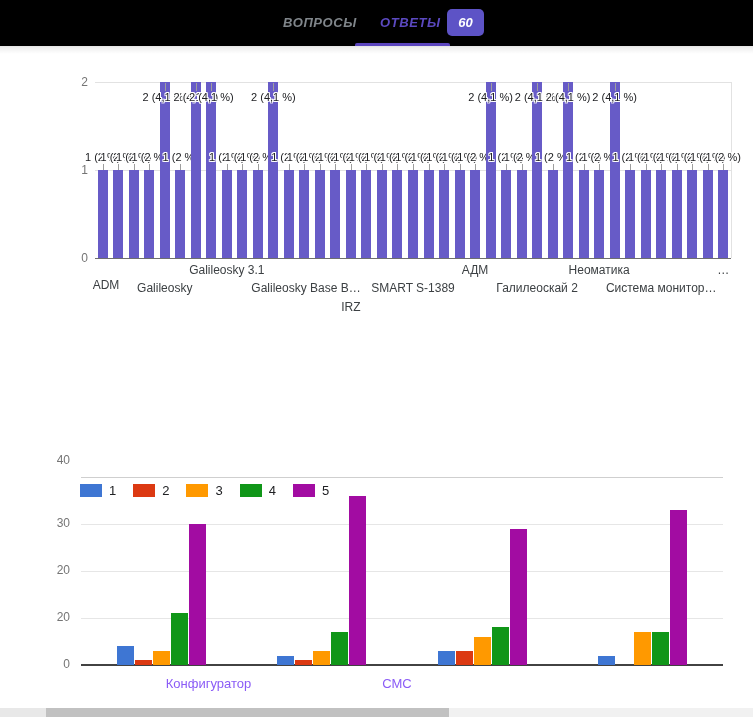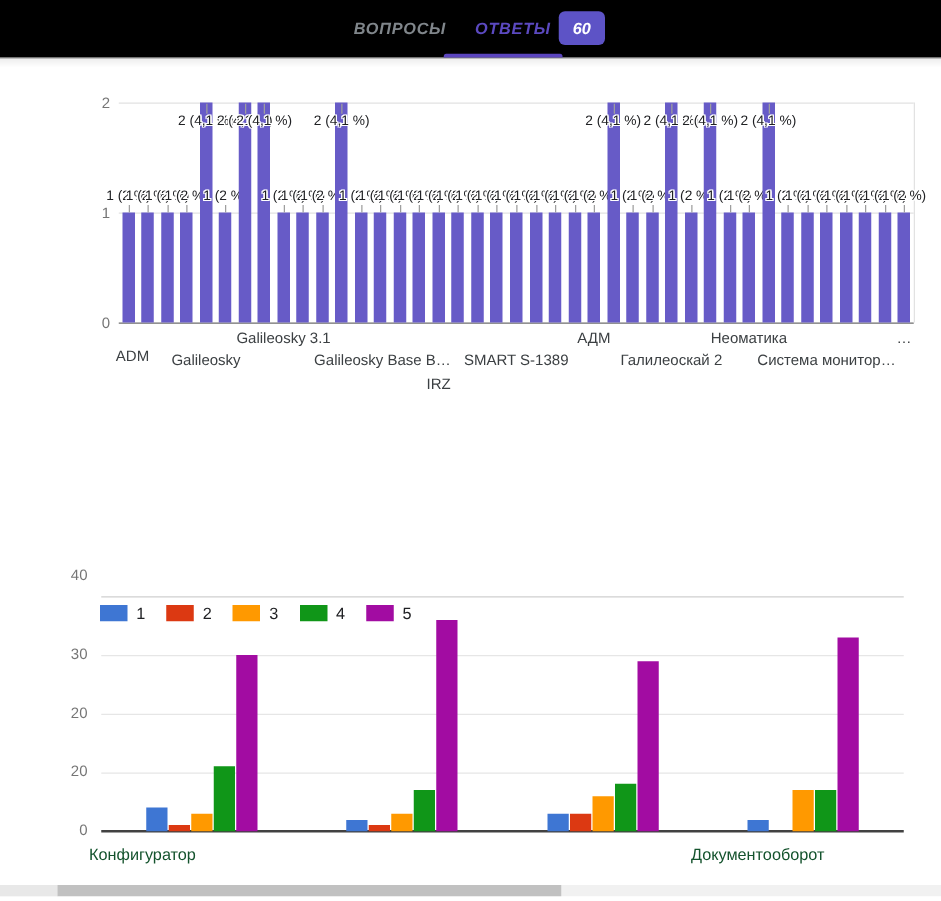--- a/index.html
+++ b/index.html
@@ -28,22 +28,22 @@
   .baseline2{position:absolute;height:2px;background:#424242;}
   .vline{position:absolute;width:1px;background:#e2e2e2;}
   .ytick{position:absolute;color:#757575;font-size:12px;text-align:right;width:30px;}
   .bar1{position:absolute;background:#675bc7;}
   .stem{position:absolute;width:1px;background:#9e9e9e;}
   .anno{position:absolute;font-size:11px;color:#202124;white-space:nowrap;transform:translateX(-50%);
         text-shadow:-1px 0 0 #fff,1px 0 0 #fff,0 -1px 0 #fff,0 1px 0 #fff,
                     -1px -1px 0 #fff,1px 1px 0 #fff,-1px 1px 0 #fff,1px -1px 0 #fff;}
   .xcat1{position:absolute;width:150px;margin-left:-75px;text-align:center;font-size:12px;
          color:#3c4043;white-space:nowrap;}
-  .xcat2{position:absolute;width:180px;margin-left:-90px;text-align:left;font-size:13px;
-         color:#14532d;white-space:nowrap;}
+  .xcat2{position:absolute;width:180px;margin-left:-90px;text-align:right;font-size:13px;
+         color:#8b5cf6;white-space:nowrap;}
   .bar2{position:absolute;}
 
   
   .legend{position:absolute;left:80px;top:483px;display:flex;align-items:center;}
   .legend-item{display:flex;align-items:center;margin-right:17px;}
   .swatch{width:22px;height:13px;margin-right:7px;display:inline-block;}
   .legend-label{font-size:13px;color:#202124;}
 
   
   .hscroll{position:absolute;left:0;top:708px;width:753px;height:9px;background:#f1f1f1;}
@@ -244,30 +244,30 @@
       <div class="bar2" style="left: 134.75px; top: 660.3px; width: 17px; height: 4.7px; background: rgb(220, 57, 18);"></div>
       <div class="bar2" style="left: 152.75px; top: 650.9px; width: 17px; height: 14.1px; background: rgb(255, 153, 0);"></div>
       <div class="bar2" style="left: 170.75px; top: 613.3px; width: 17px; height: 51.7px; background: rgb(16, 150, 24);"></div>
       <div class="bar2" style="left: 188.75px; top: 524px; width: 17px; height: 141px; background: rgb(162, 12, 162);"></div>
       <div class="xcat2" style="left: 161.25px; top: 676px;">Конфигуратор</div>
       <div class="bar2" style="left: 277.25px; top: 655.6px; width: 17px; height: 9.4px; background: rgb(62, 118, 211);"></div>
       <div class="bar2" style="left: 295.25px; top: 660.3px; width: 17px; height: 4.7px; background: rgb(220, 57, 18);"></div>
       <div class="bar2" style="left: 313.25px; top: 650.9px; width: 17px; height: 14.1px; background: rgb(255, 153, 0);"></div>
       <div class="bar2" style="left: 331.25px; top: 632.1px; width: 17px; height: 32.9px; background: rgb(16, 150, 24);"></div>
       <div class="bar2" style="left: 349.25px; top: 495.8px; width: 17px; height: 169.2px; background: rgb(162, 12, 162);"></div>
+      <div class="xcat2" style="left: 321.75px; top: 676px;">СМС</div>
       <div class="bar2" style="left: 437.75px; top: 650.9px; width: 17px; height: 14.1px; background: rgb(62, 118, 211);"></div>
       <div class="bar2" style="left: 455.75px; top: 650.9px; width: 17px; height: 14.1px; background: rgb(220, 57, 18);"></div>
       <div class="bar2" style="left: 473.75px; top: 636.8px; width: 17px; height: 28.2px; background: rgb(255, 153, 0);"></div>
       <div class="bar2" style="left: 491.75px; top: 627.4px; width: 17px; height: 37.6px; background: rgb(16, 150, 24);"></div>
       <div class="bar2" style="left: 509.75px; top: 528.7px; width: 17px; height: 136.3px; background: rgb(162, 12, 162);"></div>
       <div class="bar2" style="left: 598.25px; top: 655.6px; width: 17px; height: 9.4px; background: rgb(62, 118, 211);"></div>
       <div class="bar2" style="left: 634.25px; top: 632.1px; width: 17px; height: 32.9px; background: rgb(255, 153, 0);"></div>
       <div class="bar2" style="left: 652.25px; top: 632.1px; width: 17px; height: 32.9px; background: rgb(16, 150, 24);"></div>
       <div class="bar2" style="left: 670.25px; top: 509.9px; width: 17px; height: 155.1px; background: rgb(162, 12, 162);"></div>
-      <div class="xcat2" style="left: 642.75px; top: 676px;">Документооборот</div>
     </div>
 
   <div class="hscroll">
     <div class="hscroll-cap"></div>
     <div class="hscroll-thumb"></div>
   </div>
 
 </div>
 
 </body></html>

